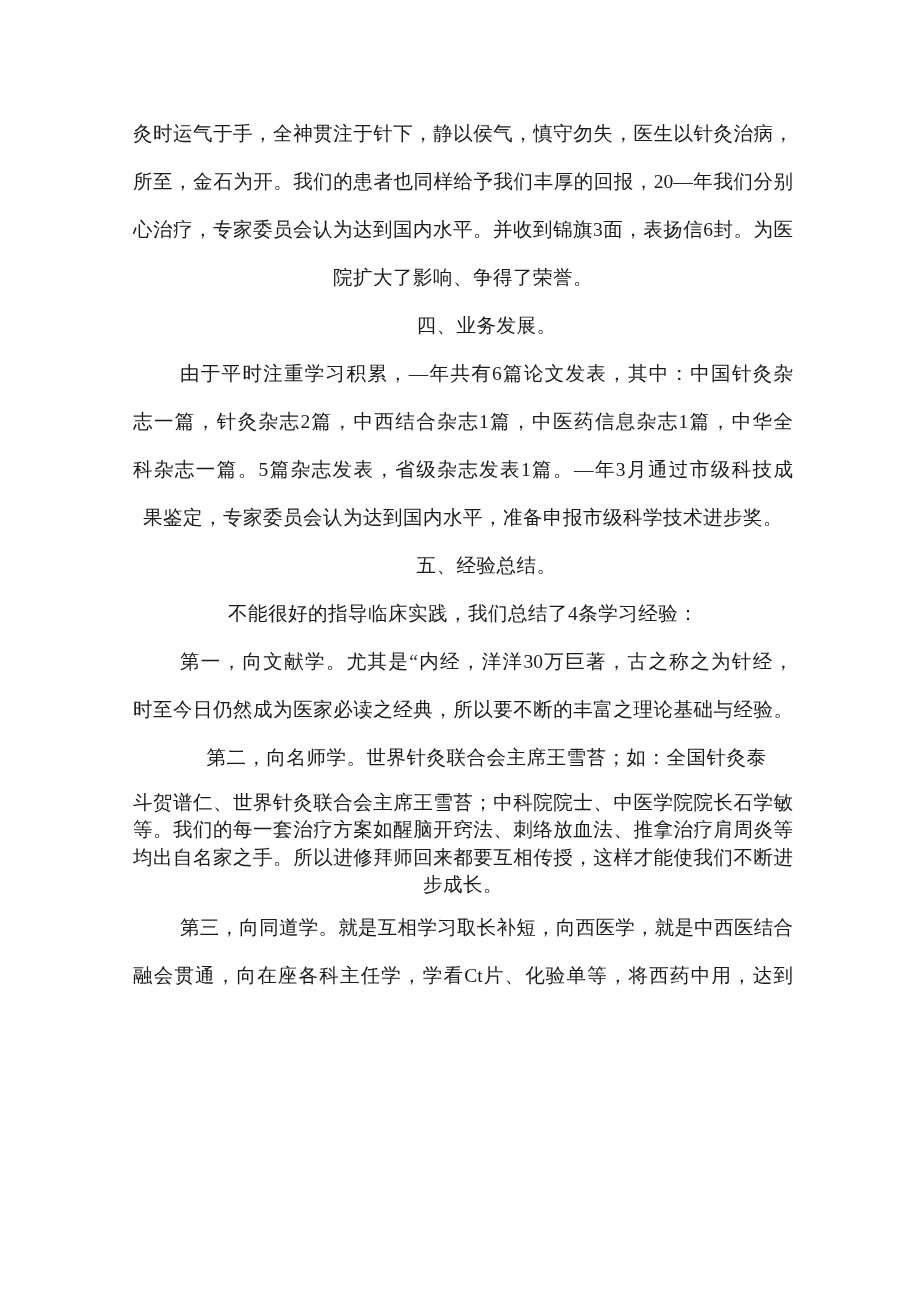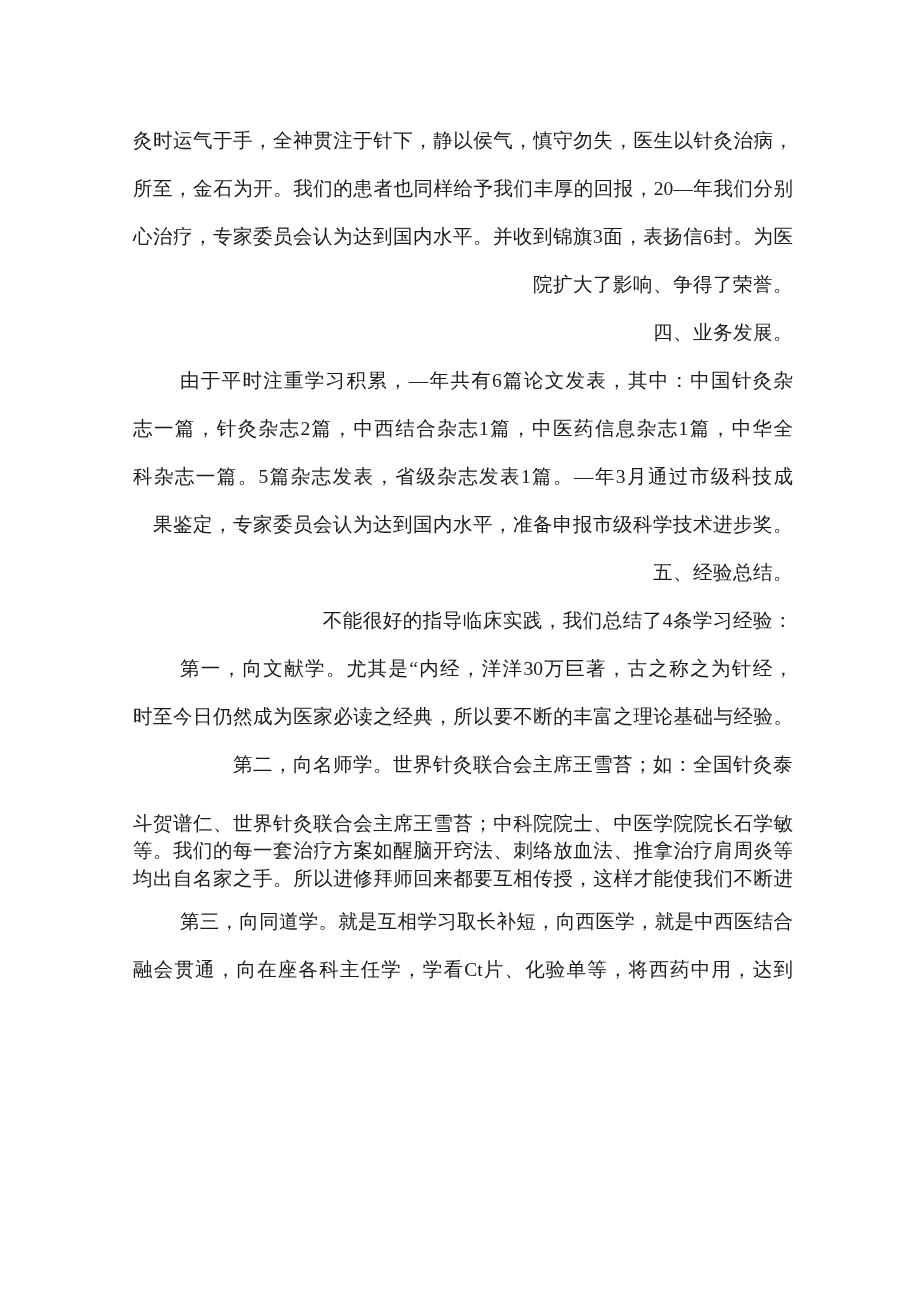--- a/index.html
+++ b/index.html
@@ -12,29 +12,29 @@
     width: 920px;
     height: 1301px;
     background: #ffffff;
     overflow: hidden;
     font-family: "Liberation Serif", serif;
     color: #1a1a1a;
   }
   .text-block {
     position: absolute;
     left: 133px;
-    top: 117px;
+    top: 110px;
     width: 660px;
   }
   .line {
     font-size: 19.5px;
     line-height: 48px;
     height: 48px;
     white-space: nowrap;
-    text-align: right;
+    text-align: center;
     letter-spacing: 0.5px;
   }
   .line.justify {
     white-space: normal;
     text-align: justify;
     text-align-last: justify;
     letter-spacing: 0;
   }
   .line.indent {
     text-indent: 47px;
@@ -56,19 +56,20 @@
       <div class="line indent">四、业务发展。</div>
       <div class="line justify indent">由于平时注重学习积累，—年共有6篇论文发表，其中：中国针灸杂</div>
       <div class="line justify">志一篇，针灸杂志2篇，中西结合杂志1篇，中医药信息杂志1篇，中华全</div>
       <div class="line justify">科杂志一篇。5篇杂志发表，省级杂志发表1篇。—年3月通过市级科技成</div>
       <div class="line">果鉴定，专家委员会认为达到国内水平，准备申报市级科学技术进步奖。</div>
       <div class="line indent">五、经验总结。</div>
       <div class="line">不能很好的指导临床实践，我们总结了4条学习经验：</div>
       <div class="line justify indent">第一，向文献学。尤其是“内经，洋洋30万巨著，古之称之为针经，</div>
       <div class="line justify">时至今日仍然成为医家必读之经典，所以要不断的丰富之理论基础与经验。</div>
       <div class="line indent">第二，向名师学。世界针灸联合会主席王雪苔；如：全国针灸泰</div>
-      <div class="line justify tight" style="margin-top: 21px;">斗贺谱仁、世界针灸联合会主席王雪苔；中科院院士、中医学院院长石学敏</div>
+      <div class="line justify tight" style="margin-top: 7px;">斗贺谱仁、世界针灸联合会主席王雪苔；中科院院士、中医学院院长石学敏</div>
       <div class="line justify tight">等。我们的每一套治疗方案如醒脑开窍法、刺络放血法、推拿治疗肩周炎等</div>
       <div class="line justify tight">均出自名家之手。所以进修拜师回来都要互相传授，这样才能使我们不断进</div>
+      <div class="line tight">步成长。</div>
       <div class="line justify indent" style="margin-top: 6px;">第三，向同道学。就是互相学习取长补短，向西医学，就是中西医结合</div>
       <div class="line justify">融会贯通，向在座各科主任学，学看Ct片、化验单等，将西药中用，达到</div>
     </div>
 </div>
 
 </body></html>

